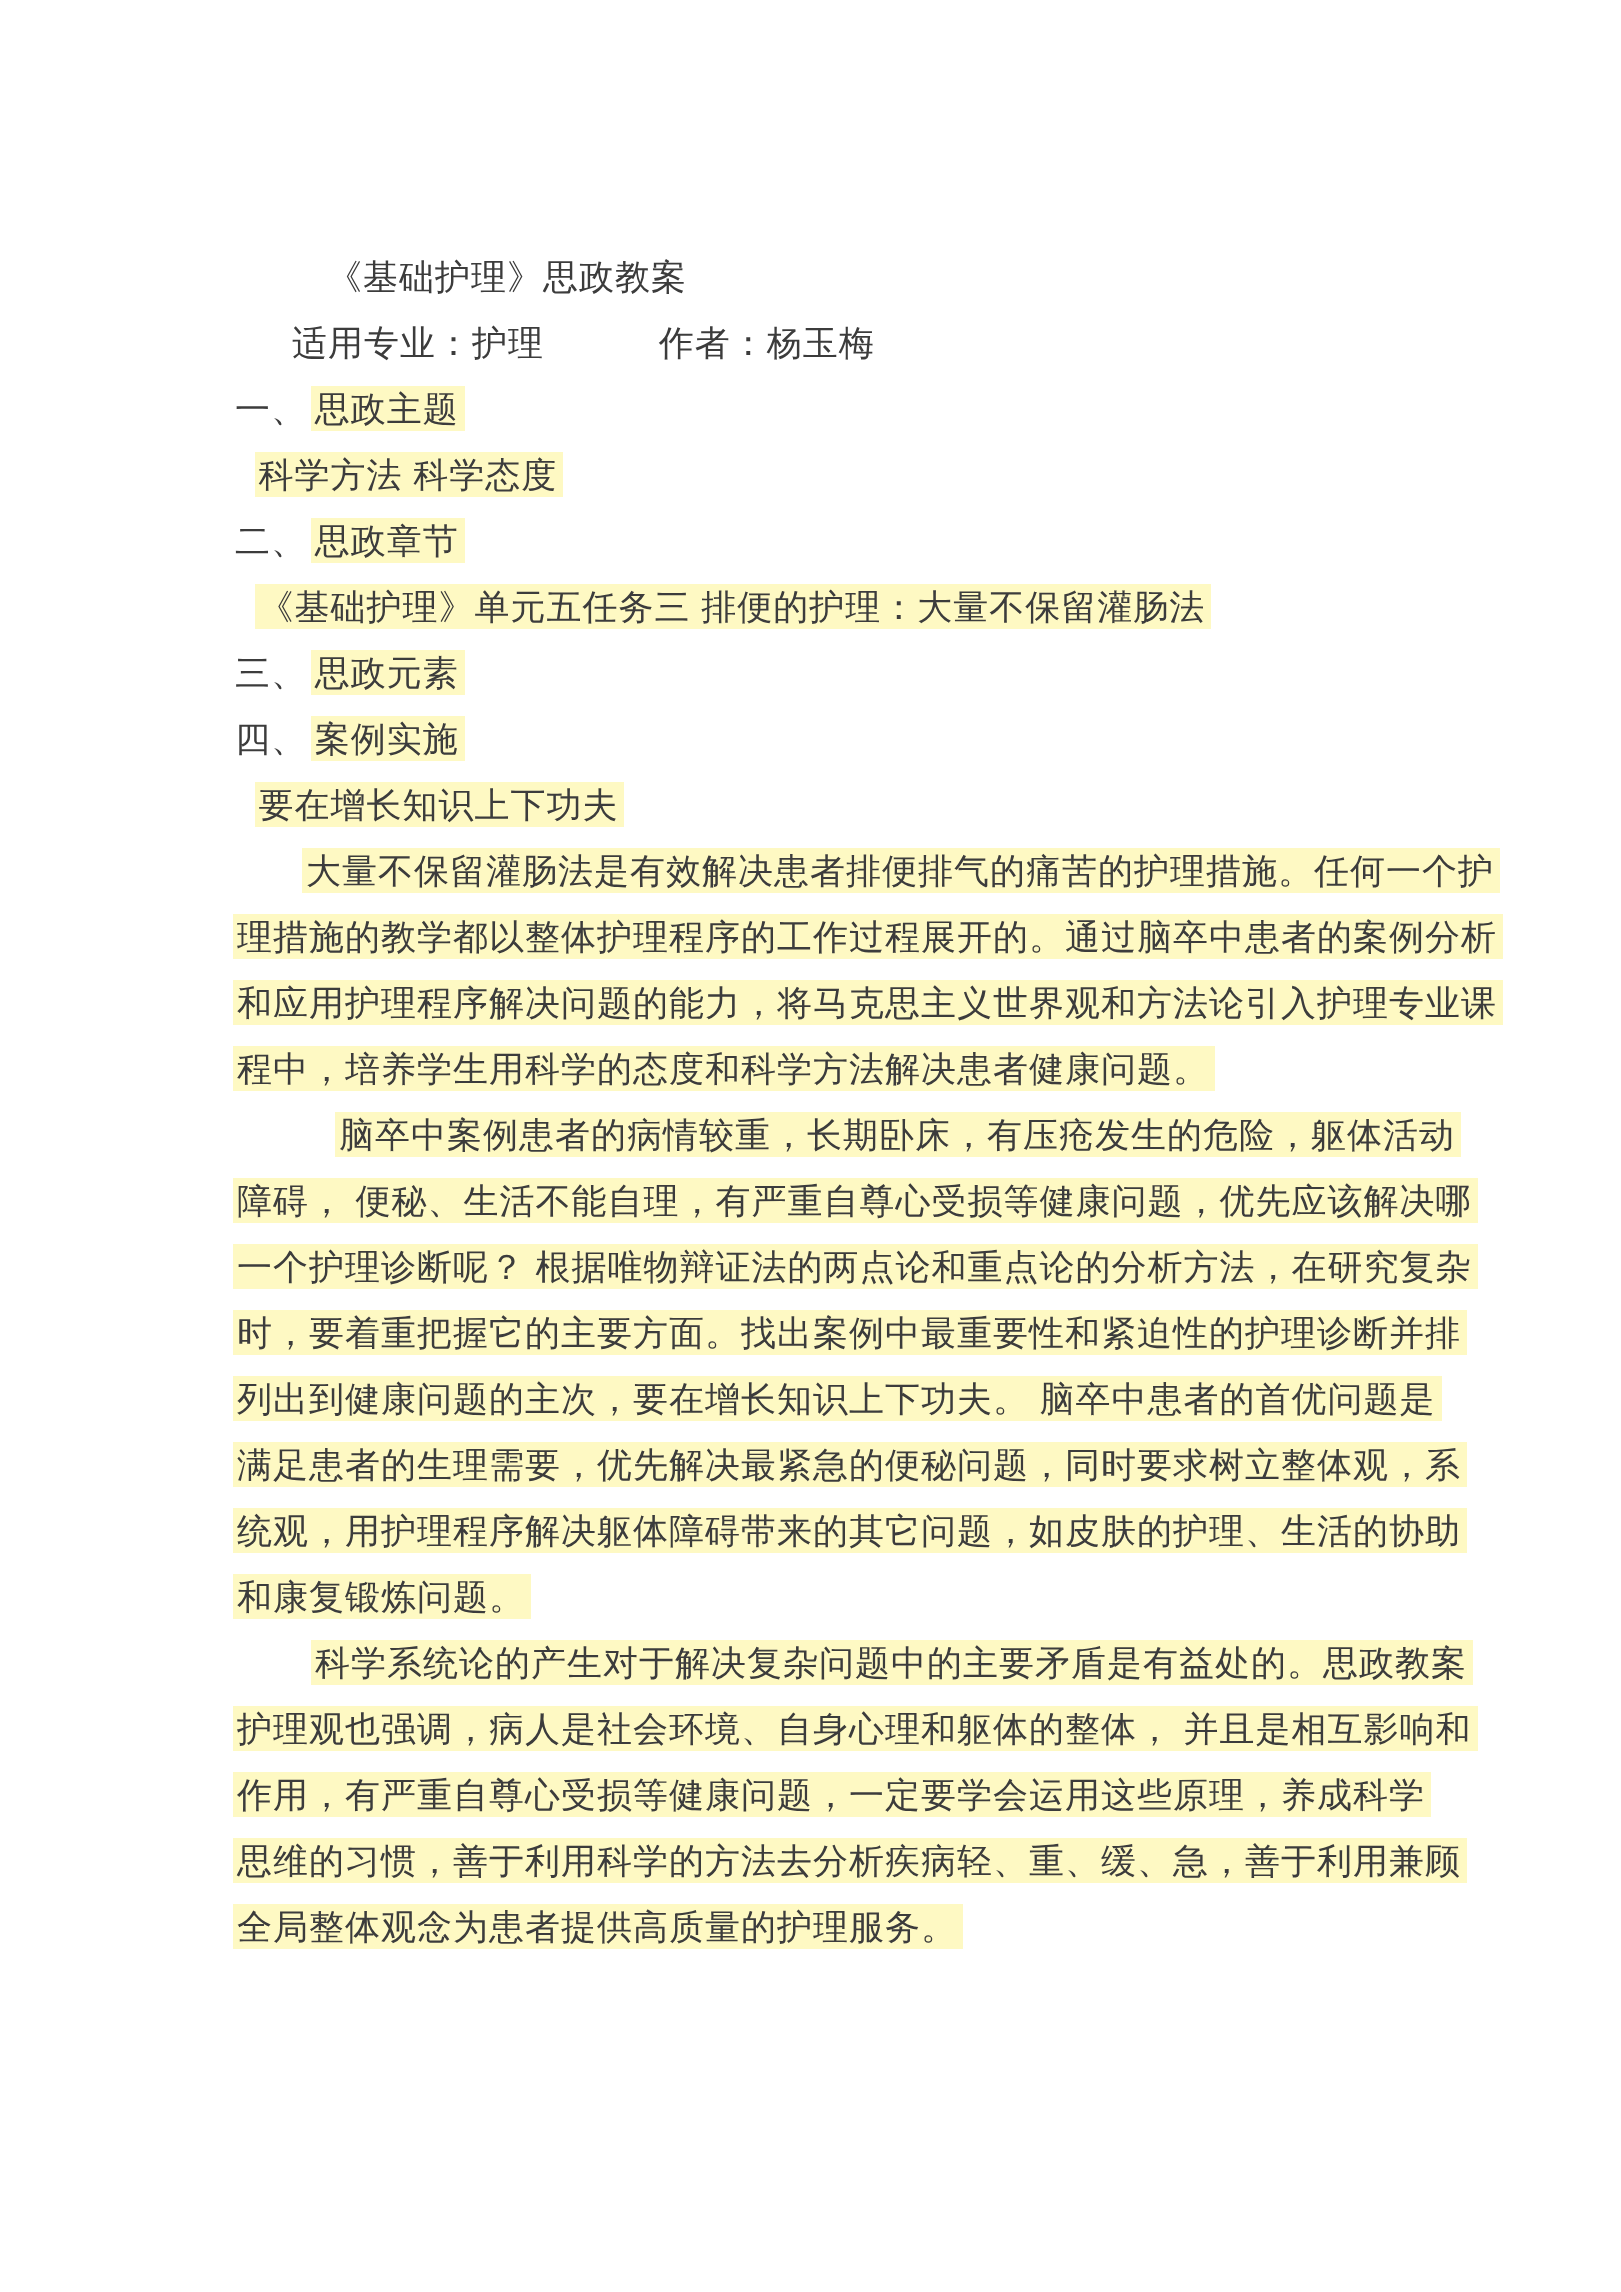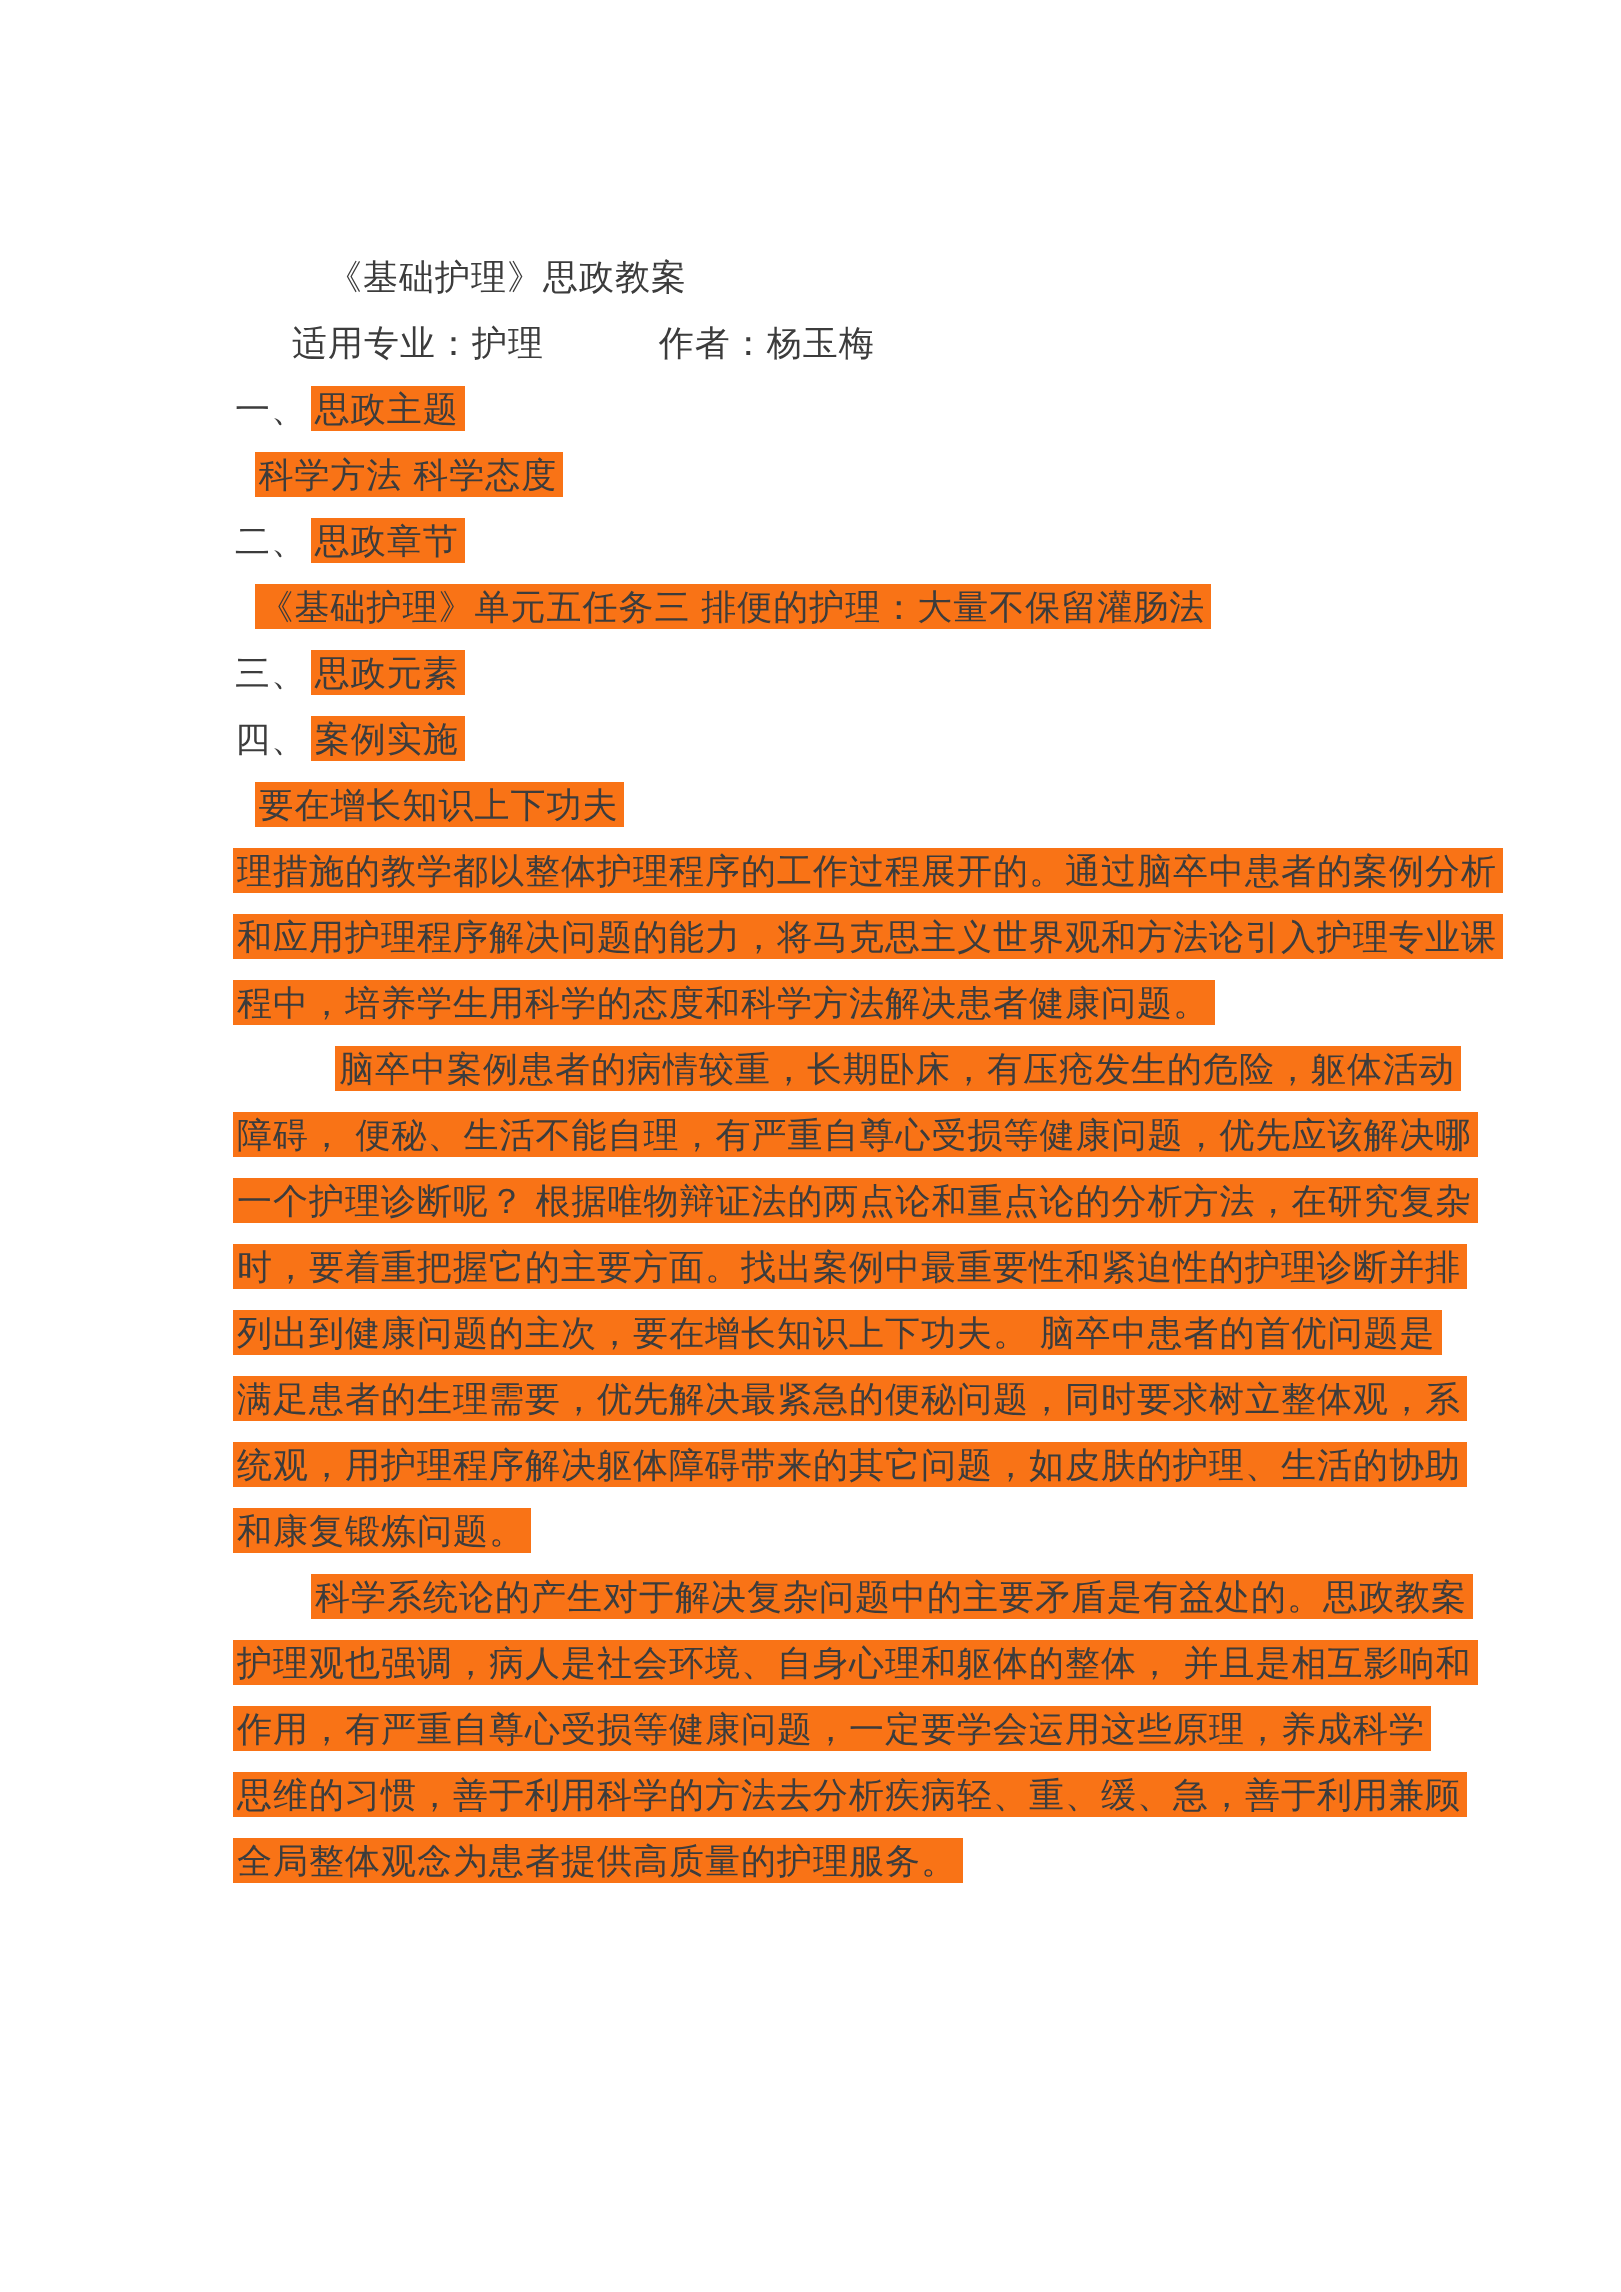--- a/index.html
+++ b/index.html
@@ -16,21 +16,21 @@
     overflow: hidden;
     margin-top: 40px;
   }
   .line {
     height: 66px;
     line-height: 66px;
     white-space: nowrap;
     letter-spacing: 1px;
   }
   .run { padding: 2.9px 3.9px 2.9px 2px; }
-  .shade { background: #f97316; padding: 2.9px 5.9px 2.9px 3.9px; }
+  .shade { background: #fef9c3; padding: 2.9px 5.9px 2.9px 3.9px; }
   .title-line    { padding-left: 92px; }
   .subtitle-line { padding-left: 57px; }
   .author-label  { margin-left: 98px; }
   .indent-small  { padding-left: 21.6px; }
   .indent-p1     { padding-left: 69px; }
   .indent-p2     { padding-left: 102px; }
   .indent-p3     { padding-left: 78px; }
 </style>
 </head>
 <body>
@@ -64,20 +64,23 @@
     <span class="run">三、</span><span class="shade">思政元素</span>
   </div>
   <div class="line">
     <span class="run">四、</span><span class="shade">案例实施</span>
   </div>
 
   <div class="line indent-small">
     <span class="shade">要在增长知识上下功夫</span>
   </div>
 
+  <div class="line indent-p1">
+    <span class="shade">大量不保留灌肠法是有效解决患者排便排气的痛苦的护理措施。任何一个护</span>
+  </div>
   <div class="line">
     <span class="shade">理措施的教学都以整体护理程序的工作过程展开的。通过脑卒中患者的案例分析</span>
   </div>
   <div class="line">
     <span class="shade">和应用护理程序解决问题的能力，将马克思主义世界观和方法论引入护理专业课</span>
   </div>
   <div class="line">
     <span class="shade">程中，培养学生用科学的态度和科学方法解决患者健康问题。</span>
   </div>
 

